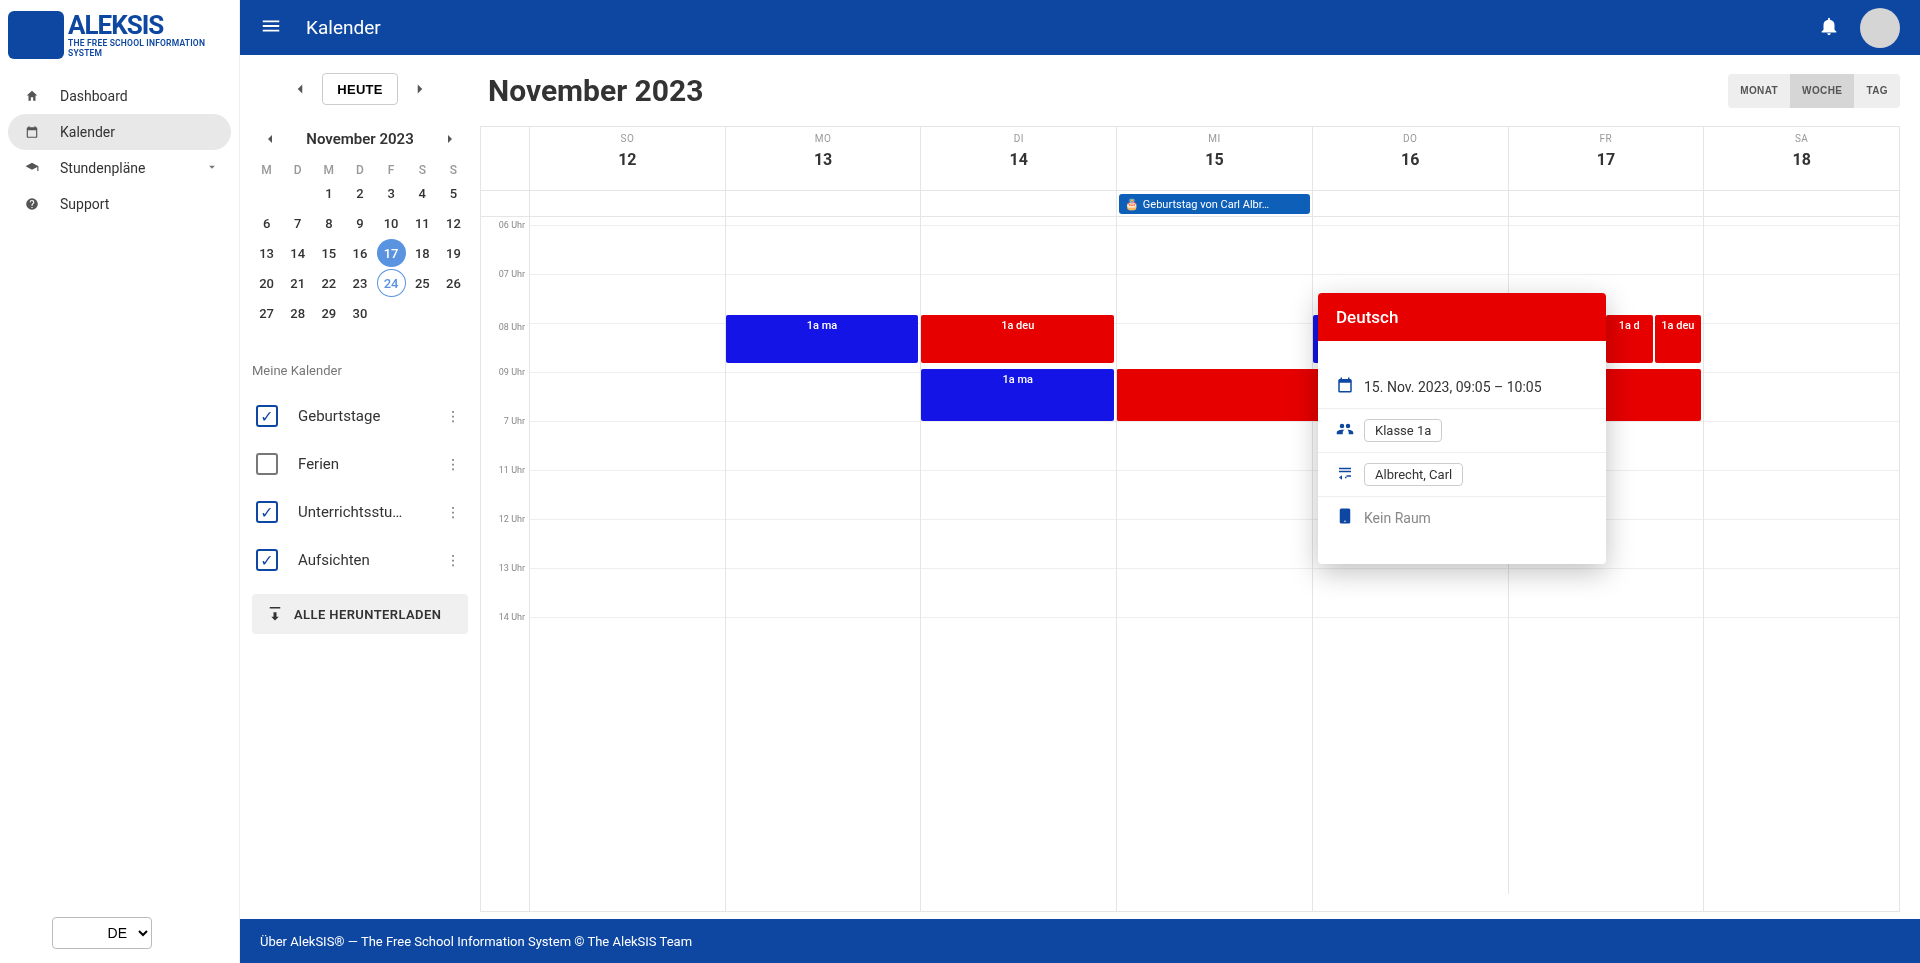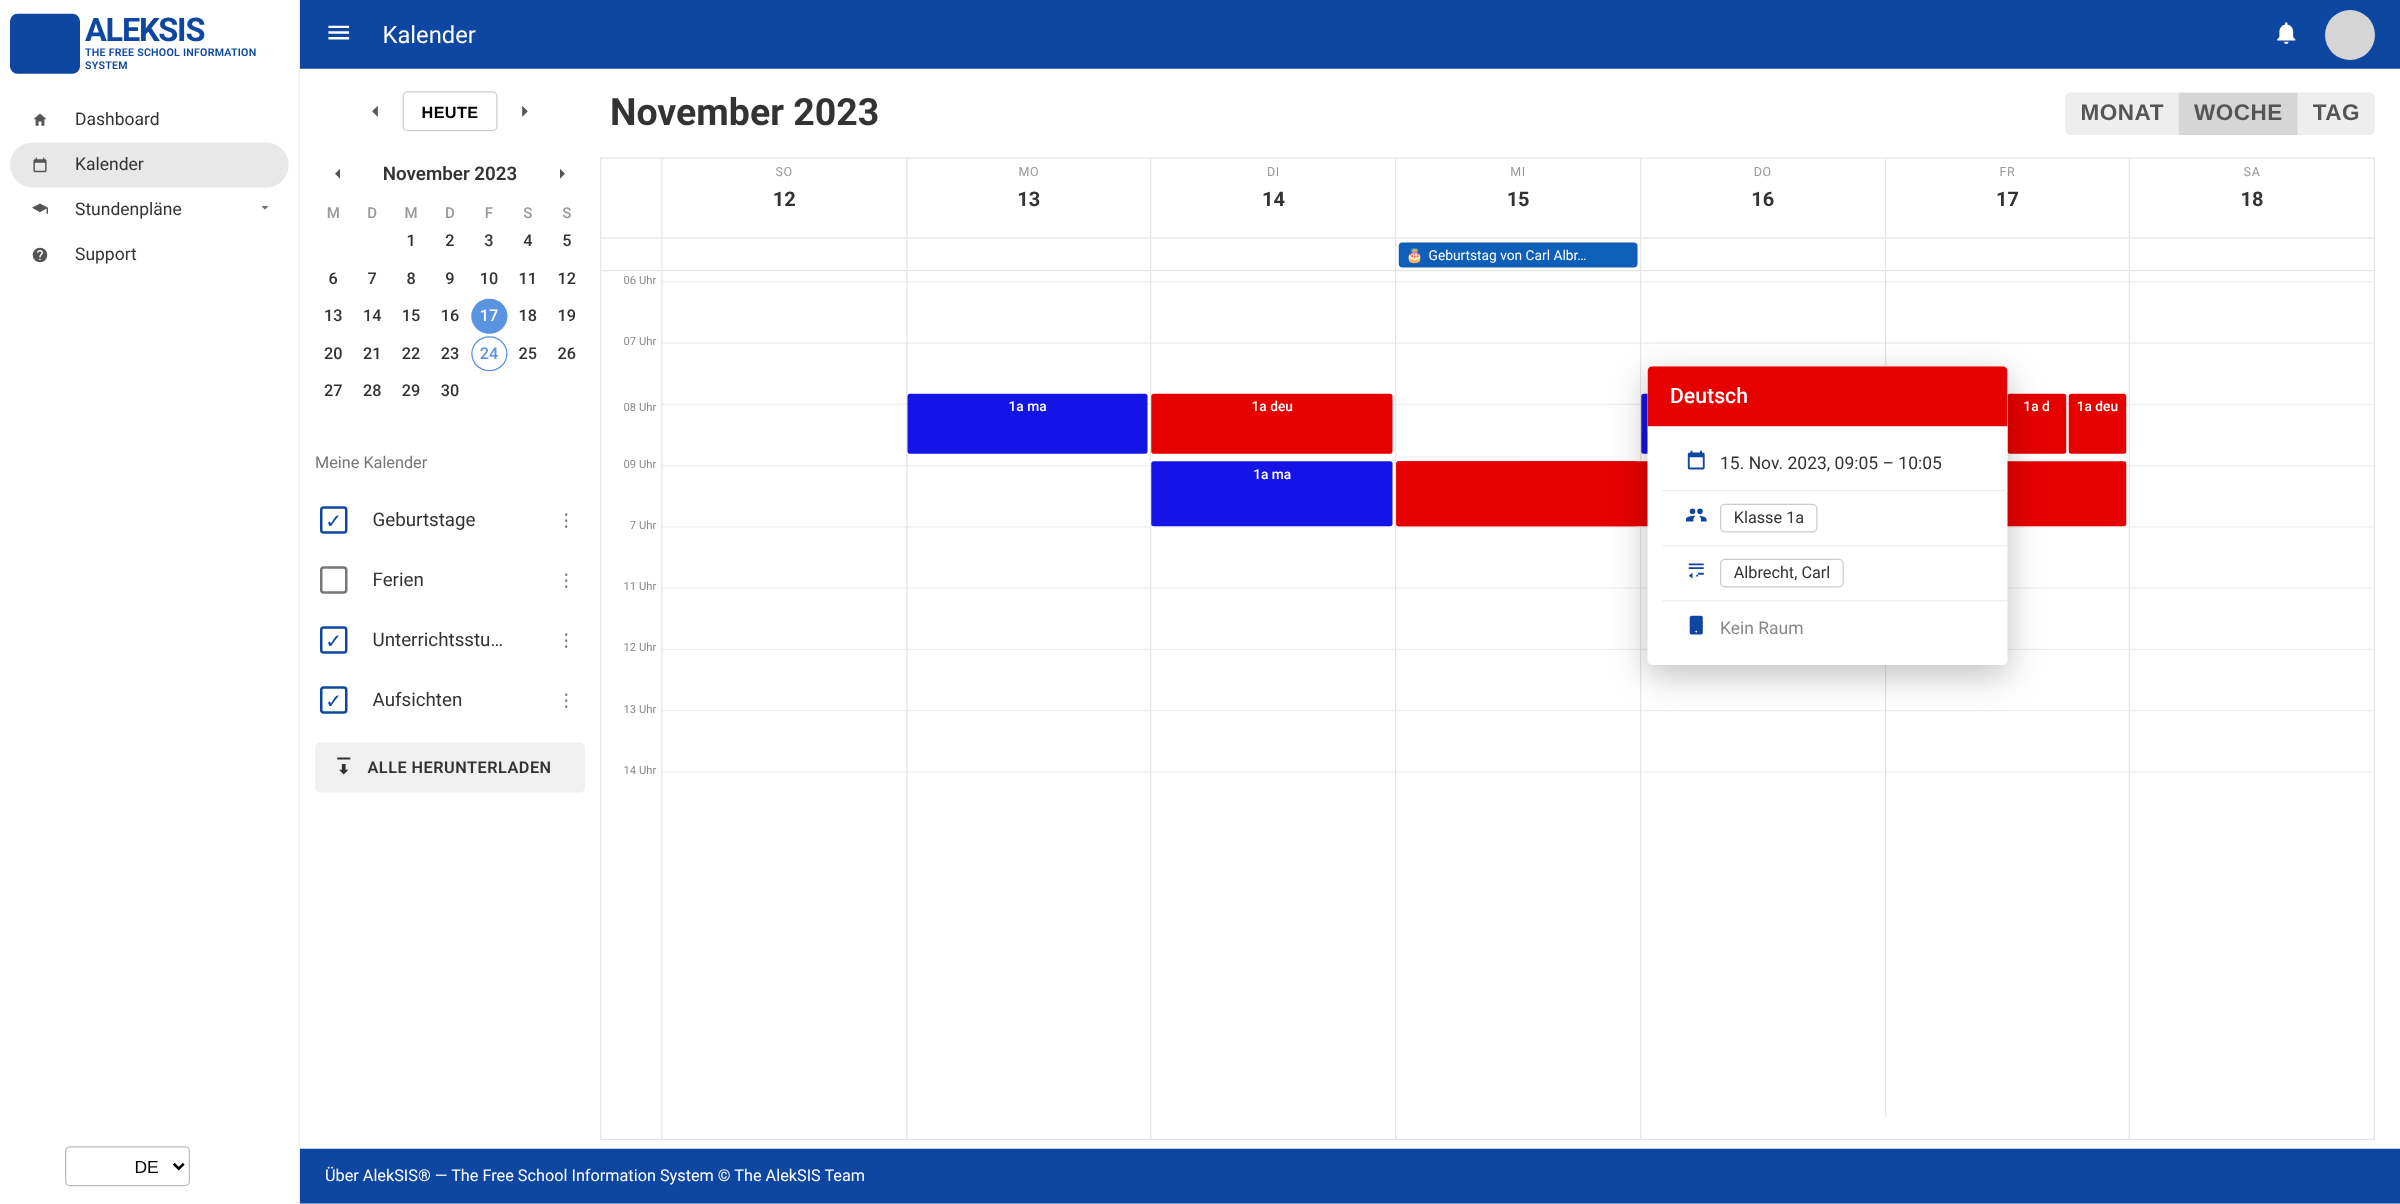--- a/index.html
+++ b/index.html
@@ -53,21 +53,21 @@
 .cal-check.unchecked { border-color:#777; color:transparent;}
 .cal-label { flex:1; font-size:15px; white-space:nowrap; overflow:hidden; text-overflow:ellipsis;}
 .cal-more { color:#666; cursor:pointer; padding:0 4px;}
 .download-btn { display:flex; align-items:center; gap:10px; height:40px; padding:0 14px; background:#f0f0f0; border-radius:4px; font-size:13px; font-weight:600; letter-spacing:0.4px; margin-top:10px; cursor:pointer;}
 
 
 .cal-area { flex:1; padding: 18px 20px 0 0; position:relative; overflow:hidden;}
 .cal-top { display:flex; align-items:center; margin-bottom:18px;}
 .cal-title { font-size:30px; font-weight:700; margin-left:8px;}
 .view-toggle { margin-left:auto; display:flex; background:#eee; border-radius:4px; overflow:hidden;}
-.view-toggle button { border:none; background:transparent; height:34px; padding:0 12px; font-size:18px; font-weight:600; color:#555; letter-spacing:0.4px; cursor:pointer;}
+.view-toggle button { border:none; background:transparent; height:34px; padding:0 12px; font-size:10px; font-weight:600; color:#555; letter-spacing:0.4px; cursor:pointer;}
 .view-toggle button.active { background:#d6d6d6;}
 
 .grid-wrap { border:1px solid #e5e5e5; height:calc(100% - 60px); position:relative; display:flex; flex-direction:column;}
 .day-head { display:grid; grid-template-columns: 48px repeat(7, 1fr); border-bottom:1px solid #e5e5e5; height:64px;}
 .day-col-head { border-left:1px solid #e5e5e5; text-align:center; padding-top:6px;}
 .day-col-head.first{border-left:none;}
 .day-dow { font-size:10px; color:#999; letter-spacing:0.5px;}
 .day-num { font-size:16px; font-weight:700; margin-top:6px;}
 .allday-row { display:grid; grid-template-columns: 48px repeat(7, 1fr); border-bottom:1px solid #e5e5e5; height:26px;}
 .allday-cell { border-left:1px solid #e5e5e5; padding:3px 2px;}
@@ -77,21 +77,21 @@
 .time-body { flex:1; position:relative; overflow:hidden;}
 .hour-line { position:absolute; left:48px; right:0; border-top:1px solid #eee;}
 .hour-label { position:absolute; right:4px; transform:translateY(-50%); font-size:9px; color:#888;}
 
 .event { position:absolute; border-radius:2px; color:#fff; font-size:11px; font-weight:500; padding:4px; display:flex; align-items:flex-start; justify-content:center; overflow:hidden; cursor:pointer;}
 .event.blue{background:#1414e6;}
 .event.red{background:#e60000;}
 
 .popup { position:absolute; width:288px; background:#fff; border-radius:4px; box-shadow:0 8px 28px rgba(0,0,0,.25); z-index:50; overflow:hidden;}
 .popup-head { background:#e60000; color:#fff; padding:14px 18px; font-size:17px; font-weight:500;}
-.popup-body { padding:8px 0;margin-left:12px;}
+.popup-body { padding:25px 0;}
 .popup-row { display:flex; align-items:center; padding:10px 18px; font-size:14px;}
 .popup-row .pi { width:28px; color:#0d47a1; font-size:18px;}
 .popup-row.sep { border-top:1px solid #eee;}
 .chip { border:1px solid #ccc; border-radius:4px; padding:3px 10px; font-size:13px;}
 .muted{color:#888;}
 
 .footer { height:44px; background:#0d47a1; color:#fff; display:flex; align-items:center; padding:0 20px; font-size:13px;}
 
 svg { width:1em; height:1em; fill:currentColor; }
 </style>

